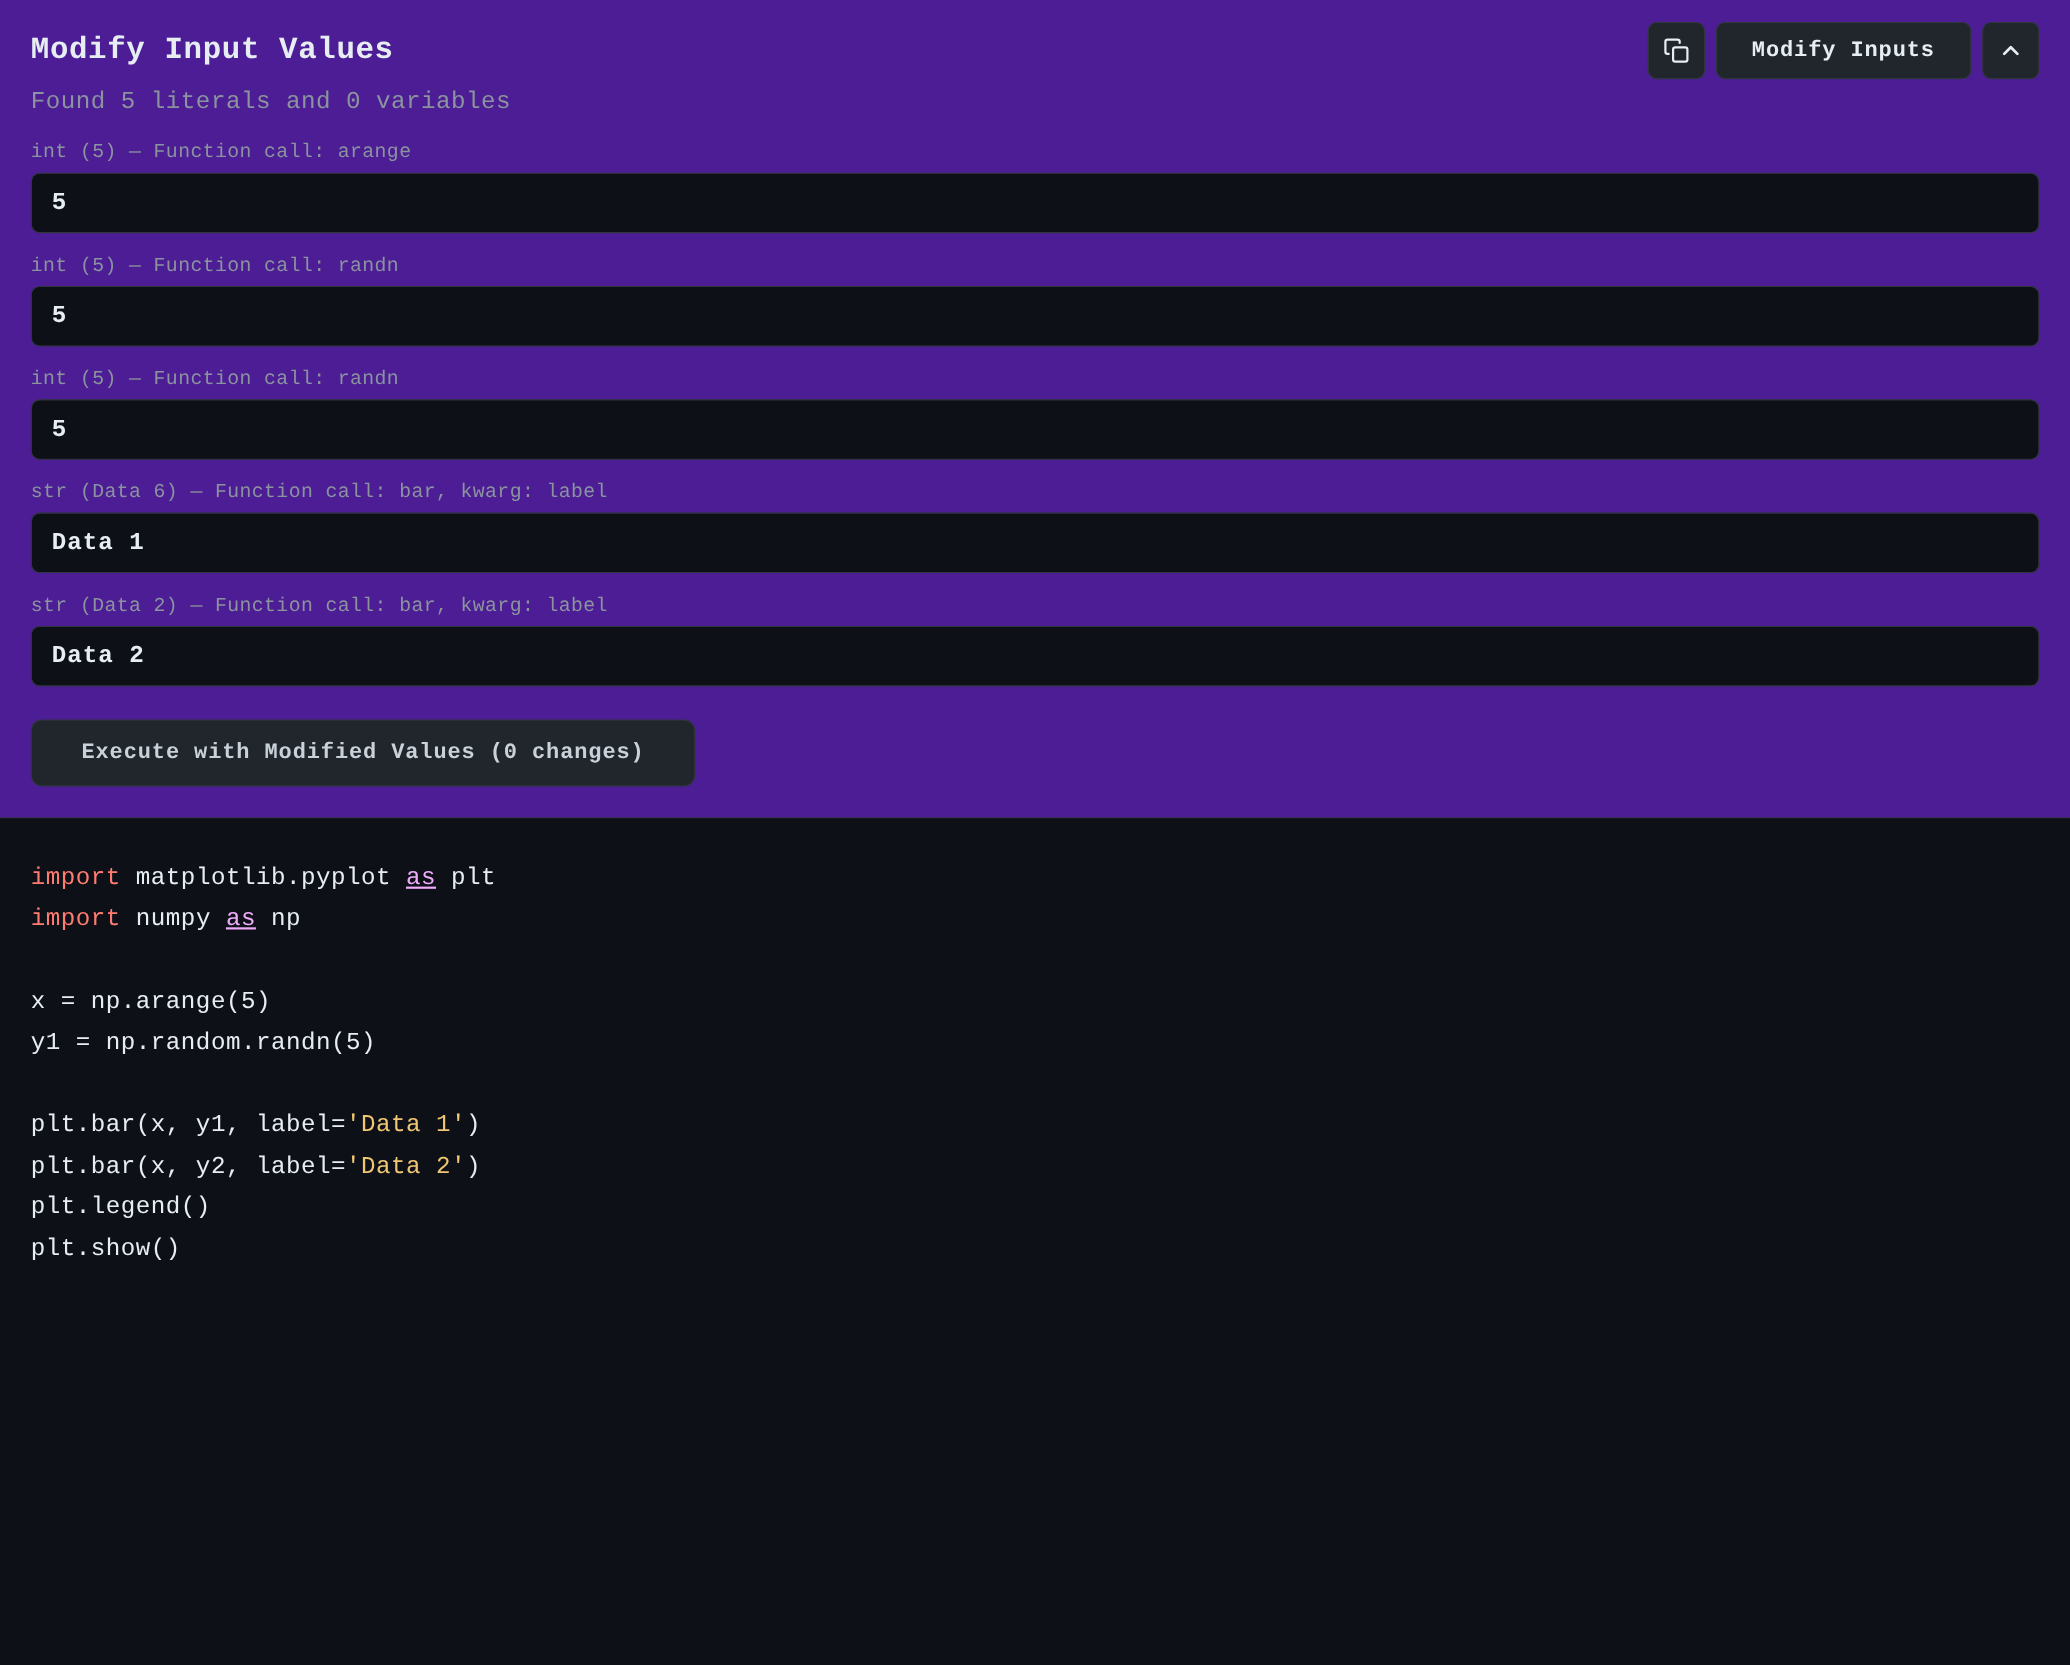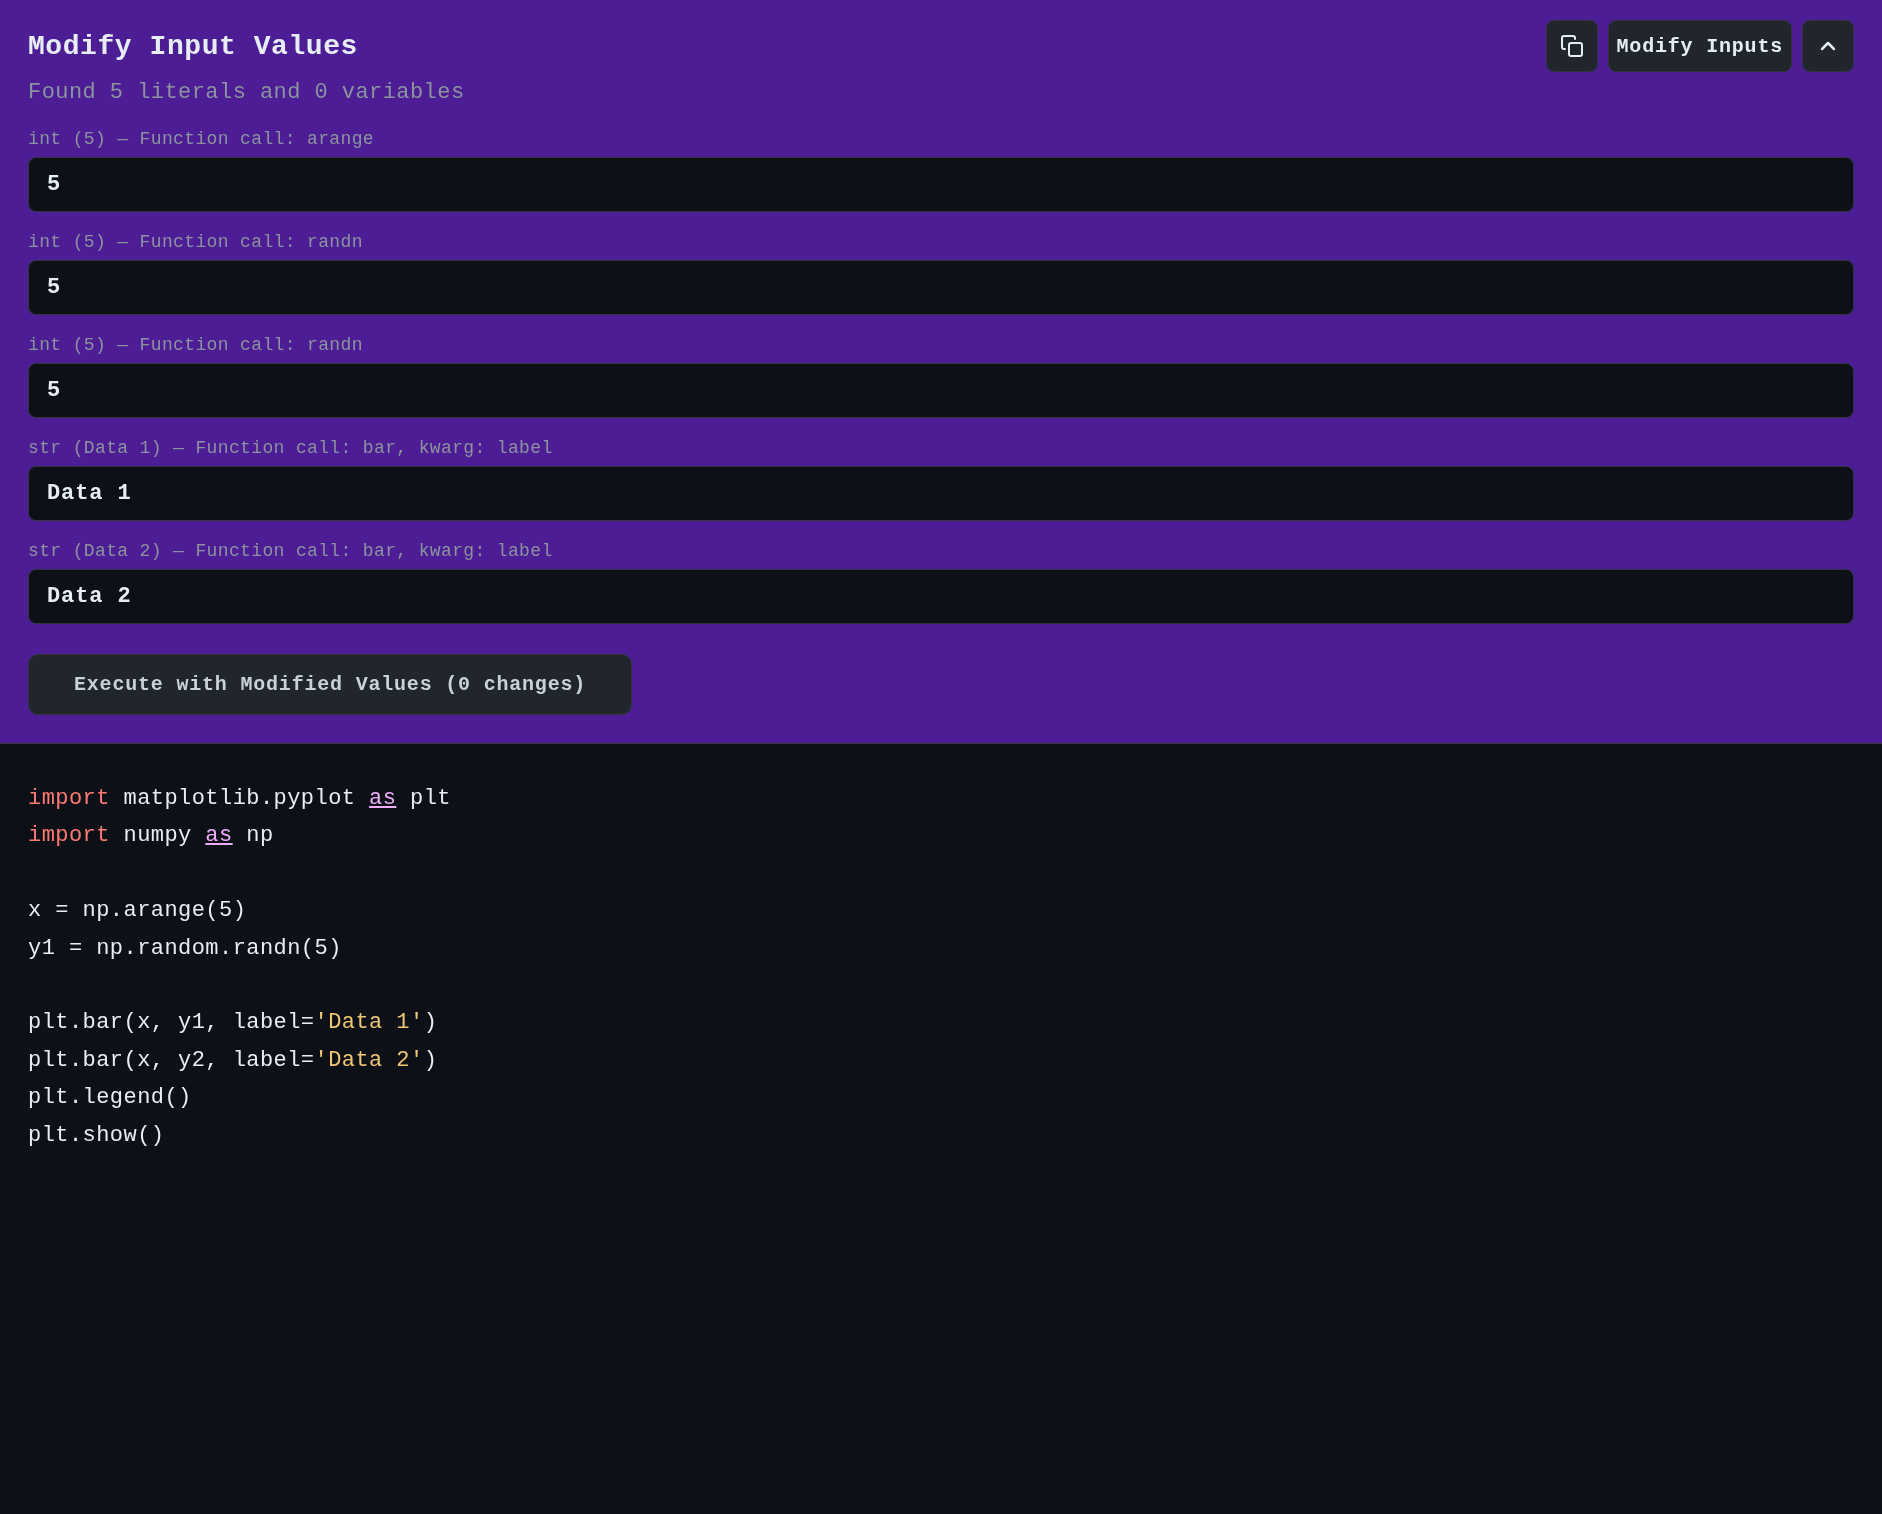--- a/index.html
+++ b/index.html
@@ -56,21 +56,21 @@
       justify-content: center;
       font-size: 20px;
     }
 
     .modify-inputs-btn {
       background-color: #21262d;
       border: 1px solid #30363d;
       border-radius: 8px;
       color: #e6edf3;
       cursor: pointer;
-      padding: 10px 8px;
+      padding: 10px 32px;
       font-family: 'Courier New', Courier, monospace;
       font-size: 20px;
       font-weight: bold;
       letter-spacing: 0.04em;
       height: 52px;
       white-space: nowrap;
     }
 
     .chevron-up-btn {
       background-color: #21262d;
@@ -210,21 +210,21 @@
     </div>
   </div>
 
   <p class="subtitle">Found 5 literals and 0 variables</p>
 
   
   <div id="inputs-container">
       <div class="input-group"><div class="input-label">int (5) — Function call: arange</div><input type="text" class="input-field" value="5" style=""></div>
       <div class="input-group"><div class="input-label">int (5) — Function call: randn</div><input type="text" class="input-field" value="5" style=""></div>
       <div class="input-group"><div class="input-label">int (5) — Function call: randn</div><input type="text" class="input-field" value="5" style=""></div>
-      <div class="input-group"><div class="input-label">str (Data 1) — Function call: bar, kwarg: label</div><input type="text" class="input-field" value="Data 1" style=""></div>
+      <div class="input-group"><div class="input-label">str (Data 6) — Function call: bar, kwarg: label</div><input type="text" class="input-field" value="Data 1" style=""></div>
       <div class="input-group"><div class="input-label">str (Data 2) — Function call: bar, kwarg: label</div><input type="text" class="input-field" value="Data 2" style=""></div>
     </div>
 
   <button class="execute-btn">Execute with Modified Values (0 changes)</button>
 </div>
 
 <div class="code-panel">
   <div class="code-block" id="code-container">
       <div class="code-line"><span class="keyword">import</span><span class="module"> matplotlib.pyplot </span><span class="keyword-as">as</span><span class="alias"> plt</span></div>
       <div class="code-line"><span class="keyword">import</span><span class="module"> numpy </span><span class="keyword-as">as</span><span class="alias"> np</span></div>

